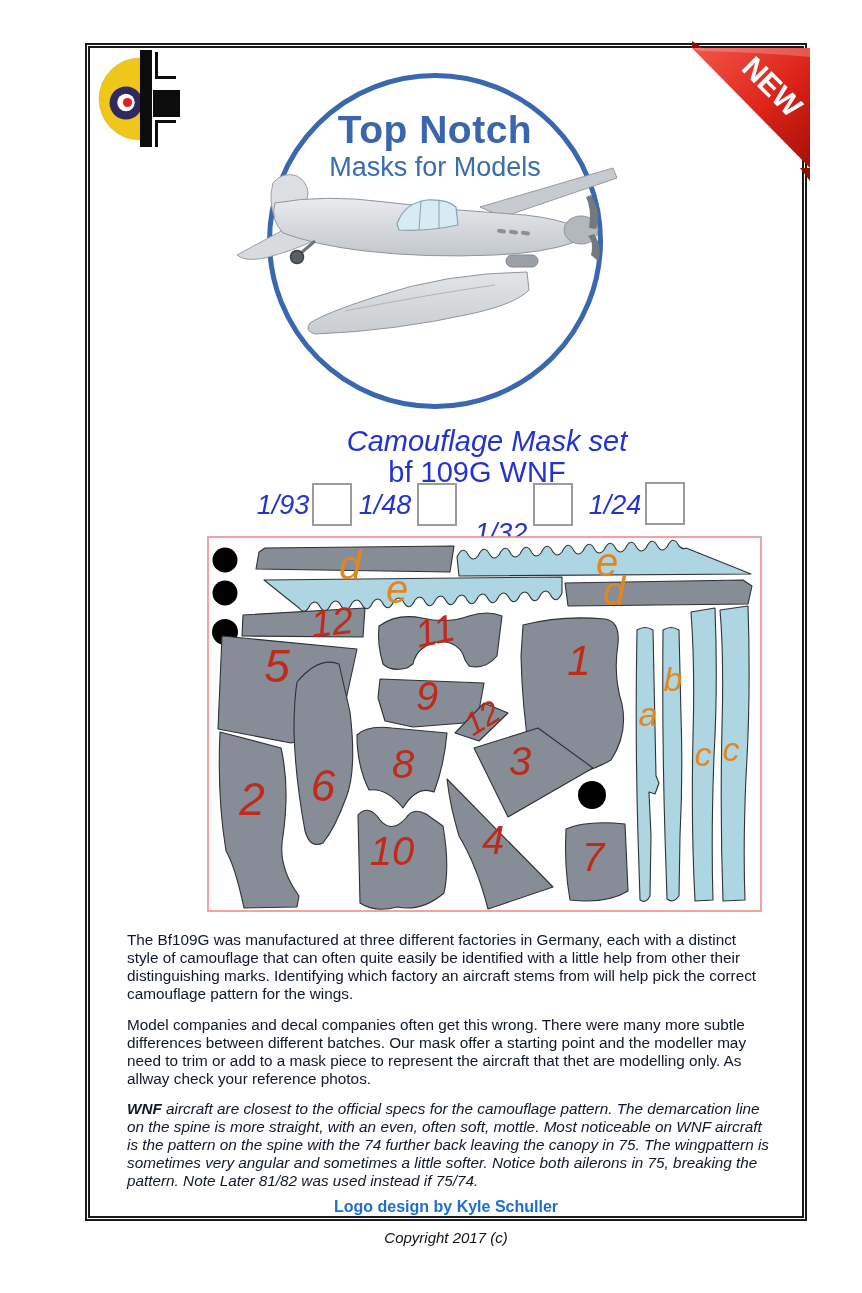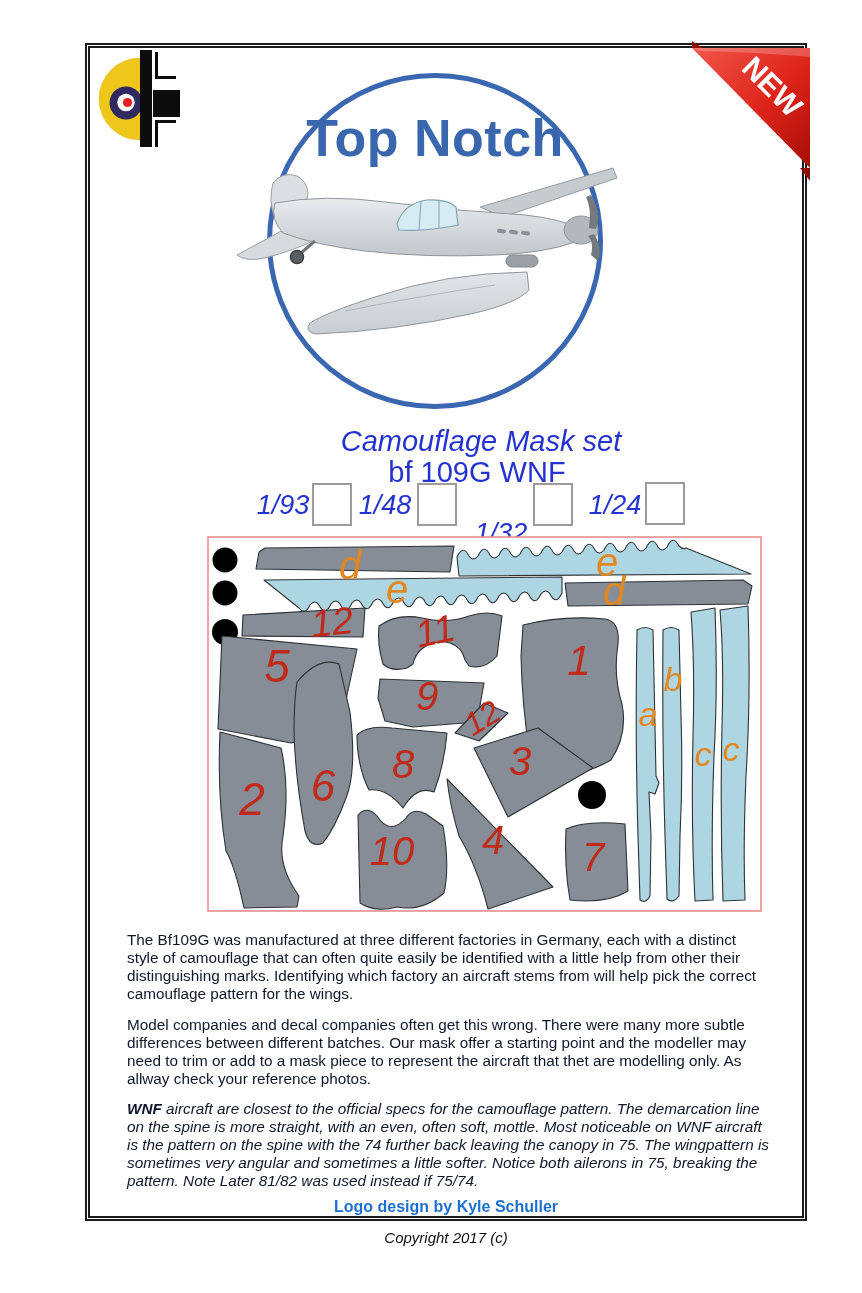--- a/index.html
+++ b/index.html
@@ -8,25 +8,25 @@
   .frame{position:absolute;left:85px;top:43px;width:722px;height:1178px;
          border:5px double #1b1b1b;box-sizing:border-box;background:#fff;}
   .abs{position:absolute;}
   
   .series-label{position:absolute;left:92px;top:146px;width:130px;text-align:center;
     font-family:"DejaVu Serif",serif;font-style:italic;font-size:30px;color:#d32b1e;letter-spacing:1px;}
   
   .hero-ring{position:absolute;left:267px;top:73px;width:336px;height:336px;border:5px solid #3a67b0;
     border-radius:50%;box-sizing:border-box;}
   .brand-title{position:absolute;left:285px;top:108px;width:300px;text-align:center;
-    font-size:52px;font-weight:bold;color:#3a66ad;letter-spacing:0.5px;}
+    font-size:39px;font-weight:bold;color:#3a66ad;letter-spacing:0.5px;}
   .brand-sub{position:absolute;left:285px;top:152px;width:300px;text-align:center;
     font-size:27px;color:#3a6cae;}
   
-  .title1{position:absolute;left:281px;top:425px;width:400px;text-align:center;
+  .title1{position:absolute;left:287px;top:425px;width:400px;text-align:center;
     font-size:29px;font-style:italic;color:#2433cf;}
   .title2{position:absolute;left:277px;top:456px;width:400px;text-align:center;
     font-size:29px;color:#2433cf;}
   
   .scale-label{position:absolute;top:490px;font-size:27px;font-style:italic;color:#2433cf;width:60px;text-align:center;}
   .scale-box{position:absolute;top:483px;width:40px;height:43px;background:#fff;border:2px solid #9b9b9b;box-sizing:border-box;}
   
   .para{position:absolute;left:127px;width:642px;font-size:15.3px;line-height:18px;color:#0f172a;}
   .credit{position:absolute;left:85px;top:1198px;width:722px;text-align:center;
     font-size:16px;font-weight:bold;color:#1d70d0;}
@@ -65,20 +65,21 @@
     </defs>
     <polygon points="32,11 32,18 43,18" fill="#8f0f08"></polygon>
     <polygon points="150,138 150,151 140,138" fill="#8f0f08"></polygon>
     <polygon points="32,18 150,18 150,138" fill="url(#ribred)"></polygon>
     <path d="M32,18 L150,18 L150,27 Q95,22 40,21 Z" fill="#ffffff" opacity="0.22"></path>
     <text transform="translate(105,64) rotate(45)" text-anchor="middle" font-size="30" font-weight="bold" fill="#ffffff">NEW</text>
   </svg>
 
   <div class="hero-ring"></div>
   <div class="brand-title">Top Notch</div>
+  <div class="brand-sub">Masks for Models</div>
 
   <svg class="abs" style="left:225px;top:145px;" width="420" height="200" viewBox="0 0 420 200">
     <defs>
       <linearGradient id="fus" x1="0" y1="0" x2="0" y2="1">
         <stop offset="0" stop-color="#e9ebed"></stop>
         <stop offset="1" stop-color="#c2c7cc"></stop>
       </linearGradient>
       <linearGradient id="wng" x1="0" y1="0" x2="0" y2="1">
         <stop offset="0" stop-color="#e2e5e7"></stop>
         <stop offset="1" stop-color="#c8cdd1"></stop>

